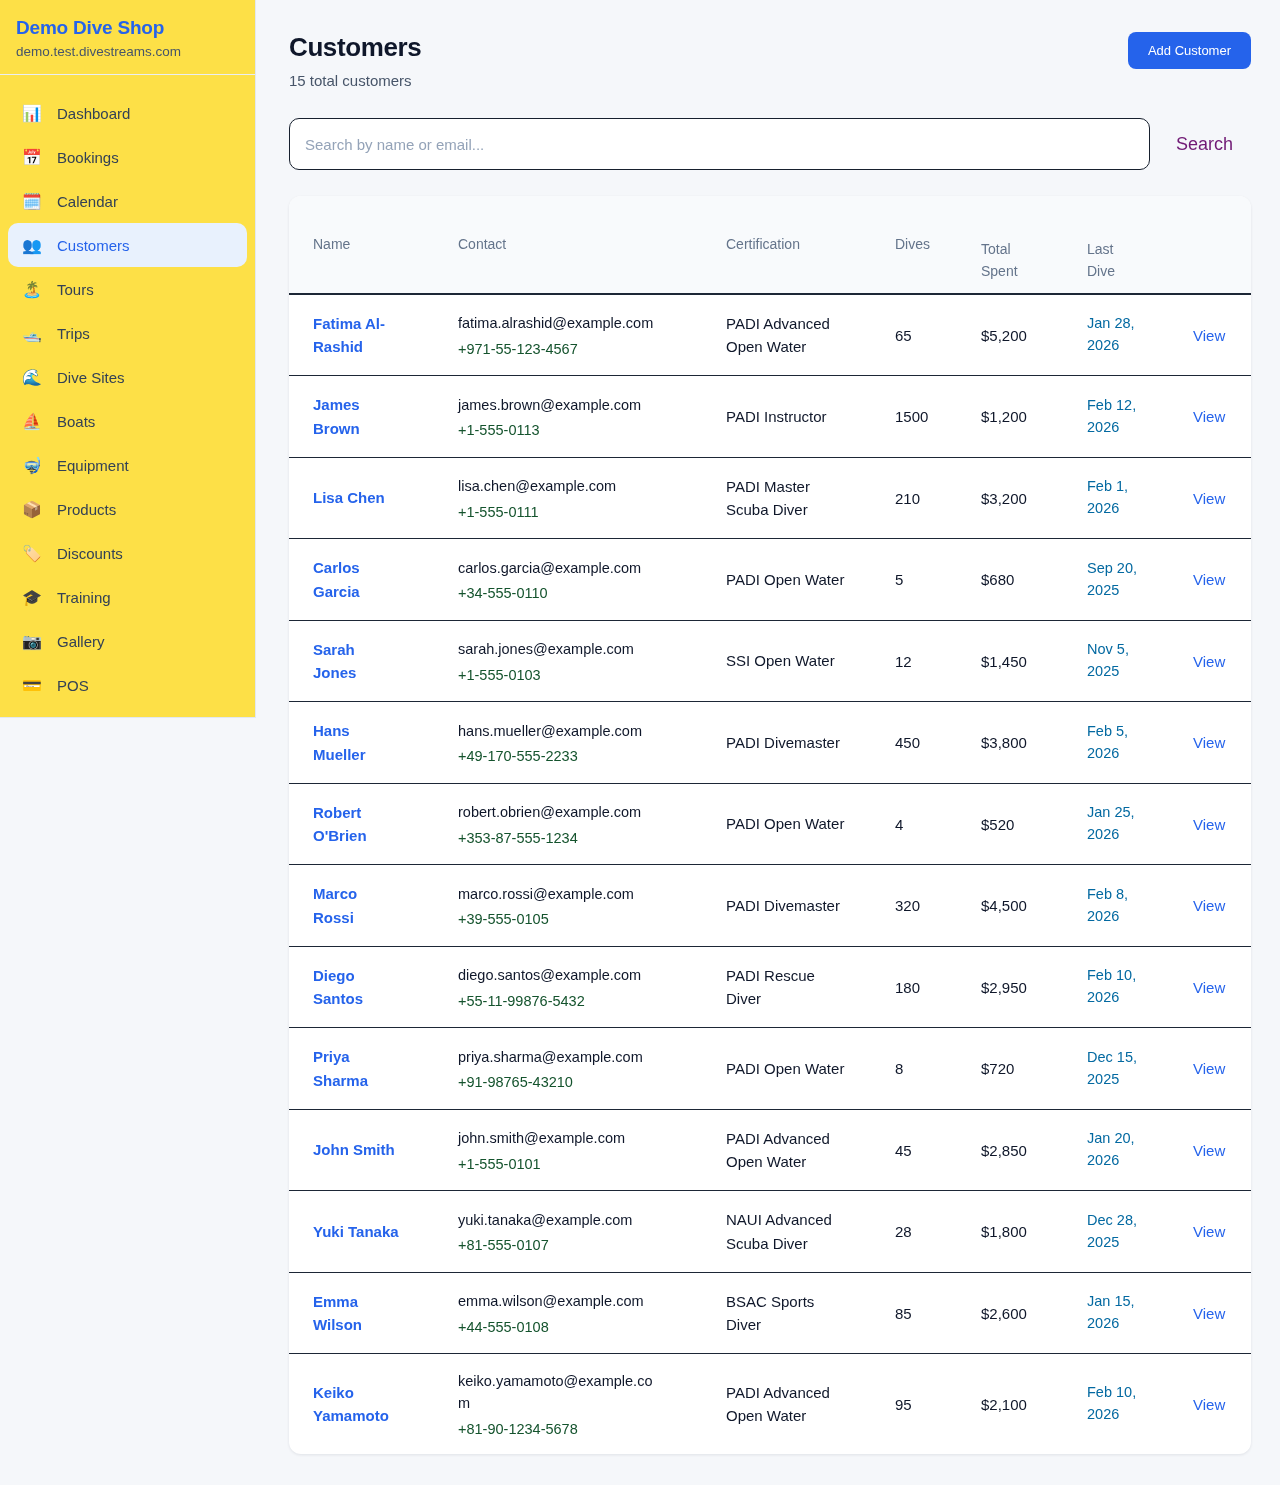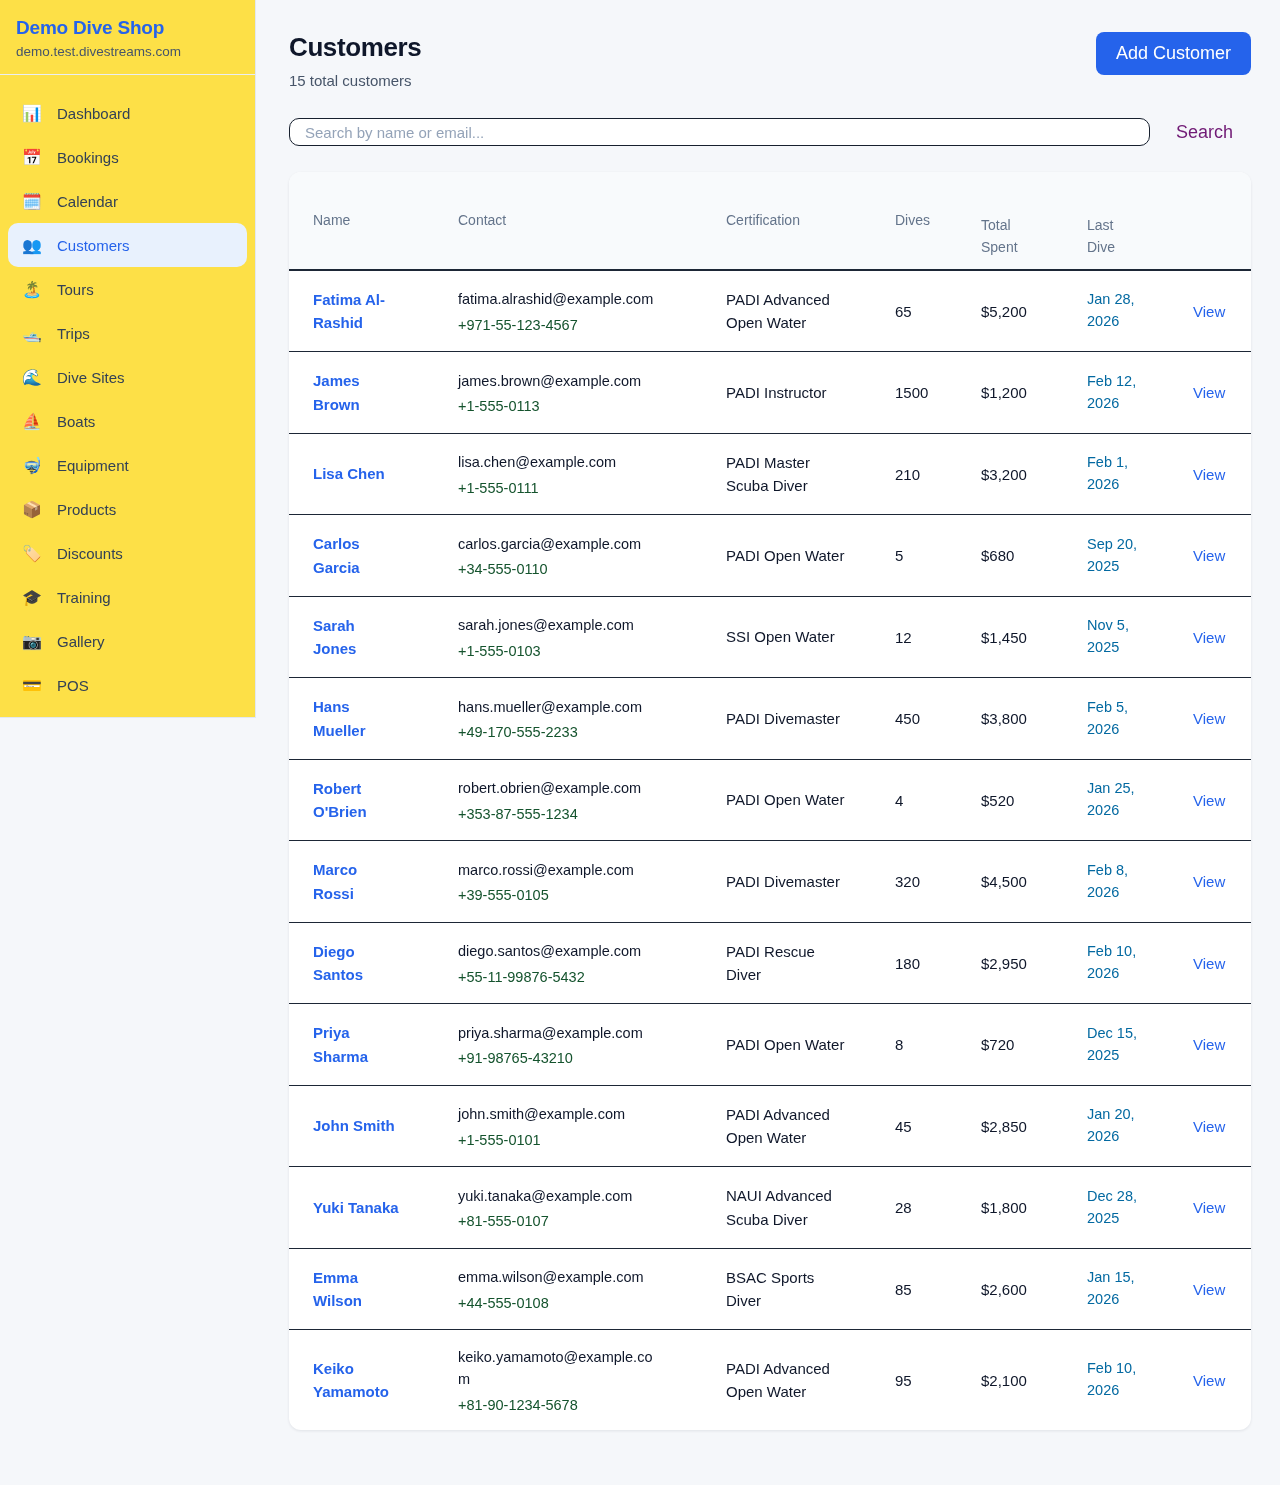--- a/index.html
+++ b/index.html
@@ -51,26 +51,26 @@
     font-family:inherit;
   }
 
   
   .main { flex:1; padding:32px 30px 40px 33px; }
   .main-head { display:flex; justify-content:space-between; align-items:flex-start; }
   .page-title { font-size:26px; font-weight:700; letter-spacing:-0.4px; margin:0; }
   .page-sub { color:#475569; font-size:15px; margin-top:9px; }
   .add-btn {
     background:#2563eb; color:#fff; border:none; border-radius:8px;
-    padding:11px 20px; font-size:18px; font-weight:500; cursor:pointer;
+    padding:11px 20px; font-size:13px; font-weight:500; cursor:pointer;
     font-family:inherit;
   }
   .search-row { display:flex; align-items:center; margin-top:29px; }
   .search-input {
-    flex:1; height:28px;
+    flex:1; height:52px;
     border:1px solid #17202e; border-radius:10px;
     padding:0 15px; font-size:15px; color:#0f172a; background:#fff;
     font-family:inherit; outline:none;
   }
   .search-input::placeholder { color:#94a3b8; }
   .search-btn {
     background:none; border:none; cursor:pointer;
     font-size:18px; color:#701a75; font-family:inherit;
     padding:0 18px 0 26px;
   }

